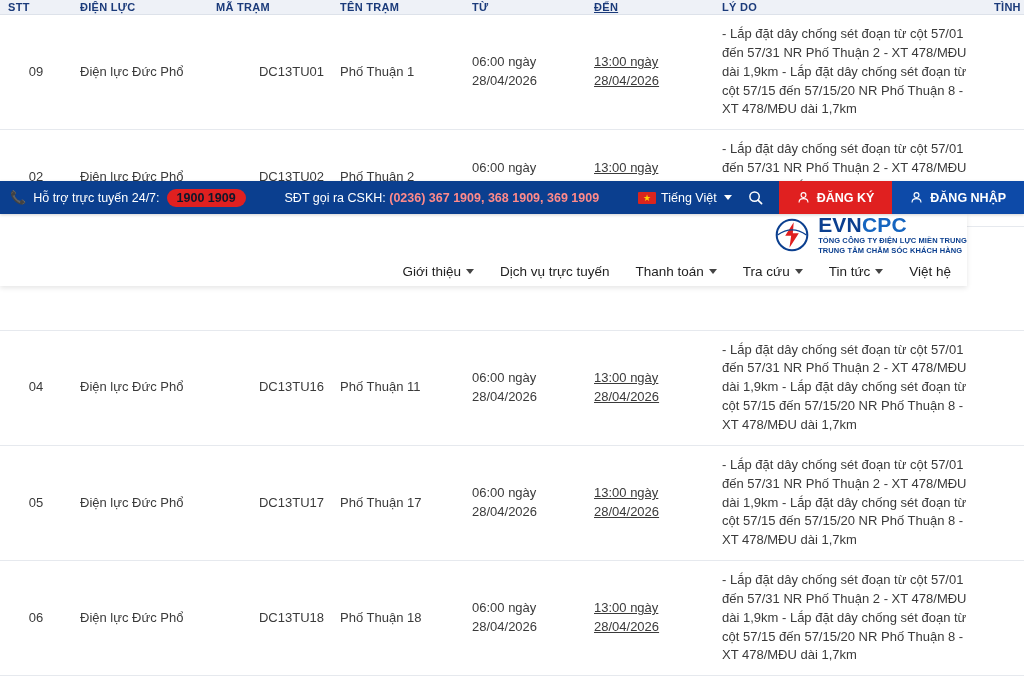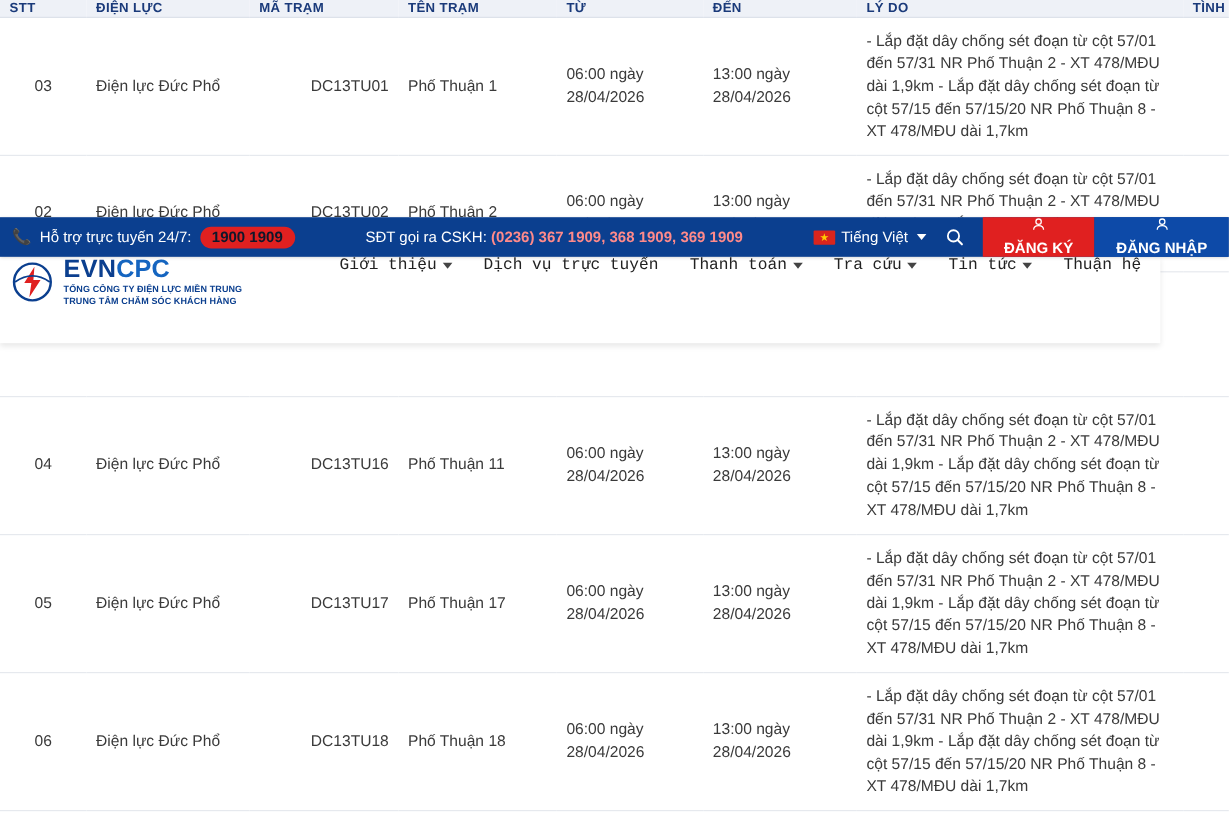--- a/index.html
+++ b/index.html
@@ -49,21 +49,21 @@
     vertical-align: middle;
     border-bottom: 1px solid #e6e9ee;
     line-height: 1.45;
   }
   td.c-stt, th.c-stt { width: 56px; text-align: center; }
   td.c-stt { text-align: center; }
   td.c-dl,  th.c-dl  { width: 120px; }
   td.c-ma,  th.c-ma  { width: 108px; text-align: right; }
   td.c-ten, th.c-ten { width: 116px; }
   td.c-tu,  th.c-tu  { width: 106px; }
-  td.c-den, th.c-den { width: 112px; }
+  td.c-den, th.c-den { width: 112px; text-decoration: underline; }
   td.c-ld,  th.c-ld  { width: 256px; }
   td.c-tt,  th.c-tt  { width: 120px; text-align: center; }
   th.c-tt { text-align: left; }
   .reason {
     font-size: 12px;
     line-height: 1.5;
     color: #3a3a3a;
   }
   .status-ok { color: #3a3a3a; font-size: 12.5px; }
 
@@ -151,37 +151,37 @@
   .btn-reg, .btn-login {
     height: 33px;
     display: flex;
     align-items: center;
     gap: 7px;
     padding: 0 18px;
     font-size: 12.5px;
     font-weight: bold;
     color: #fff;
     white-space: nowrap;
-    flex-direction: column;
   }
   .btn-reg { background: #e02020; }
   .btn-login { background: #0d4aa8; text-align: right; }
 
   
   .navbar {
     position: absolute;
     left: 0;
     top: 214px;
     width: 967px;
     height: 72px;
     background: #ffffff;
     display: flex;
-    align-items: flex-start;
+    align-items: flex-end;
     z-index: 19;
     box-shadow: 0 2px 5px rgba(0,0,0,.10);
+    flex-direction: column;
   }
   .brand {
     display: flex;
     align-items: center;
     gap: 9px;
     padding-left: 10px;
   }
   .brand-logo {
     width: 34px; height: 34px;
     position: relative;
@@ -211,21 +211,20 @@
     gap: 26px;
     padding-right: 16px;
     font-size: 13.5px;
     color: #222;
   }
   .nav-item {
     display: flex;
     align-items: center;
     gap: 5px;
     white-space: nowrap;
-    font-family: Liberation Mono, monospace;
   }
   .caret-down-dark {
     display: inline-block;
     width: 0; height: 0;
     border-left: 4px solid transparent;
     border-right: 4px solid transparent;
     border-top: 5px solid #444;
   }
 </style>
 </head>
@@ -241,21 +240,21 @@
         <th class="c-ten">TÊN TRẠM</th>
         <th class="c-tu">TỪ</th>
         <th class="c-den">ĐẾN</th>
         <th class="c-ld">LÝ DO</th>
         <th class="c-tt">TÌNH TRẠNG</th>
       </tr>
     </thead>
     <tbody>
 
       <tr style="height:84px;">
-        <td class="c-stt">03</td>
+        <td class="c-stt">09</td>
         <td class="c-dl">Điện lực Đức Phổ</td>
         <td class="c-ma">DC13TU01</td>
         <td class="c-ten">Phố Thuận 1</td>
         <td class="c-tu">06:00 ngày 28/04/2026</td>
         <td class="c-den">13:00 ngày 28/04/2026</td>
         <td class="c-ld reason">- Lắp đặt dây chống sét đoạn từ cột 57/01 đến 57/31 NR Phố Thuận 2 - XT 478/MĐU dài 1,9km - Lắp đặt dây chống sét đoạn từ cột 57/15 đến 57/15/20 NR Phố Thuận 8 - XT 478/MĐU dài 1,7km</td>
         <td class="c-tt status-ok">Đã duyệt</td>
       </tr>
 
       <tr style="height:84px;">
@@ -395,16 +394,16 @@
     </div>
     <div class="nav-item">
       <span>Tra cứu</span>
       <span class="caret-down-dark"></span>
     </div>
     <div class="nav-item">
       <span>Tin tức</span>
       <span class="caret-down-dark"></span>
     </div>
     <div class="nav-item">
-      <span>Thuận hệ</span>
+      <span>Việt hệ</span>
     </div>
   </div>
 </div>
 
 </body></html>

